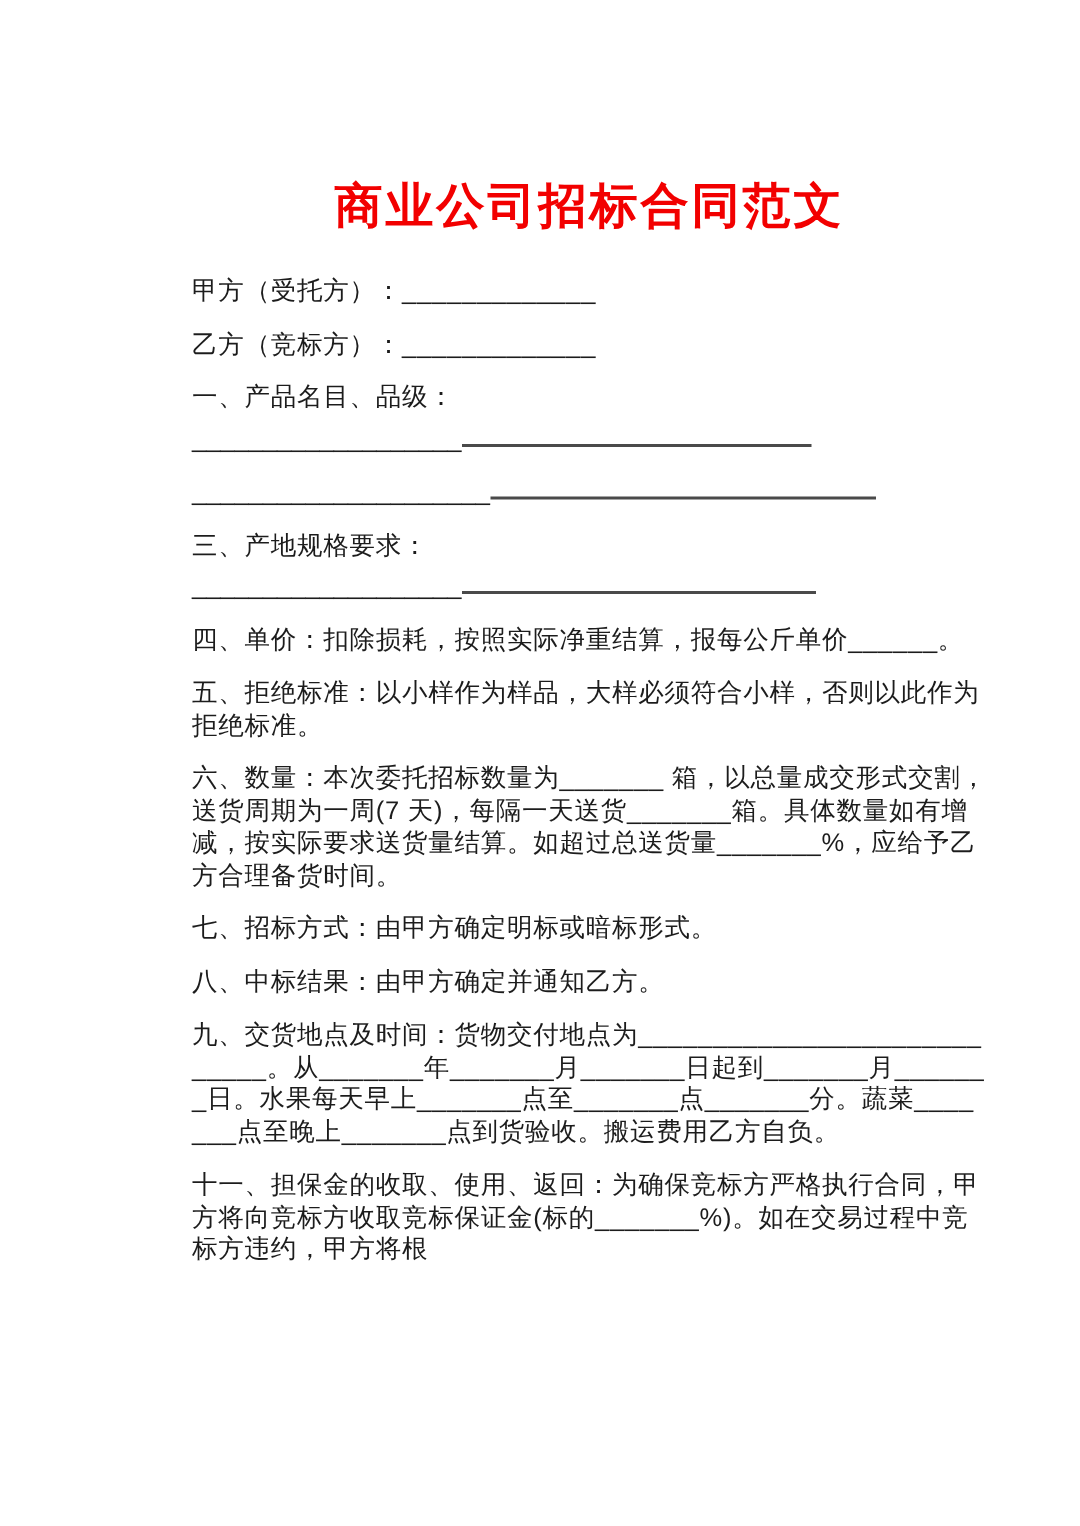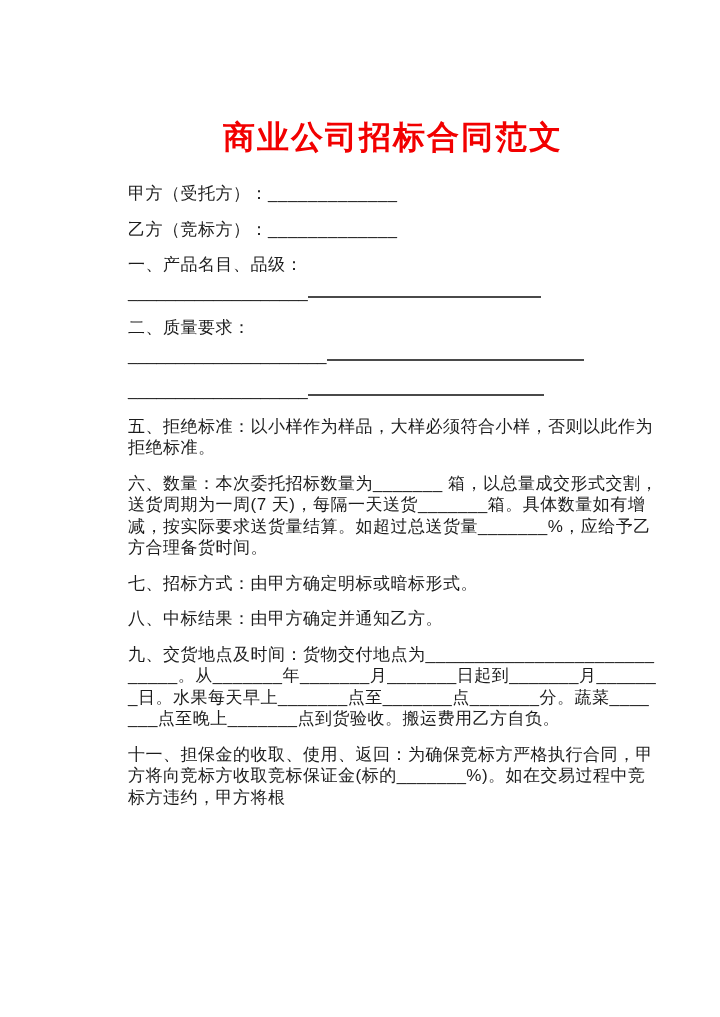--- a/index.html
+++ b/index.html
@@ -65,23 +65,24 @@
 <body>
 
 <div class="page" style="color: rgb(28, 28, 28);">
   <div class="doc-title" style="color: rgb(242, 0, 0);">商业公司招标合同范文</div>
 
   <div class="paragraphs">
       <div class="para field">甲方（受托方）：_____________</div>
       <div class="para field">乙方（竞标方）：_____________</div>
       <div class="para heading">一、产品名目、品级：</div>
       <div class="para blank"><span class="u-run">___________________</span><span class="solid-line" style="width: 233px; border-bottom-color: rgb(74, 74, 74);"></span></div>
-      <div class="para heading">二、质量要求：</div>
       <div class="para blank"><span class="u-run">_____________________</span><span class="solid-line" style="width: 257px; border-bottom-color: rgb(74, 74, 74);"></span></div>
+      <div class="para heading">三、产地规格要求：</div>
       <div class="para blank"><span class="u-run">___________________</span><span class="solid-line" style="width: 236px; border-bottom-color: rgb(74, 74, 74);"></span></div>
+      <div class="para body">四、单价：扣除损耗，按照实际净重结算，报每公斤单价______。</div>
       <div class="para body">五、拒绝标准：以小样作为样品，大样必须符合小样，否则以此作为拒绝标准。</div>
       <div class="para body">六、数量：本次委托招标数量为_______ 箱，以总量成交形式交割，送货周期为一周(7 天)，每隔一天送货_______箱。具体数量如有增减，按实际要求送货量结算。如超过总送货量_______%，应给予乙方合理备货时间。</div>
       <div class="para body">七、招标方式：由甲方确定明标或暗标形式。</div>
       <div class="para body">八、中标结果：由甲方确定并通知乙方。</div>
       <div class="para body">九、交货地点及时间：货物交付地点为____________________________。从_______年_______月_______日起到_______月_______日。水果每天早上_______点至_______点_______分。蔬菜_______点至晚上_______点到货验收。搬运费用乙方自负。</div>
       <div class="para body">十一、担保金的收取、使用、返回：为确保竞标方严格执行合同，甲方将向竞标方收取竞标保证金(标的_______%)。如在交易过程中竞标方违约，甲方将根</div>
     </div>
 
   <div class="page-number">1</div>
 </div>

